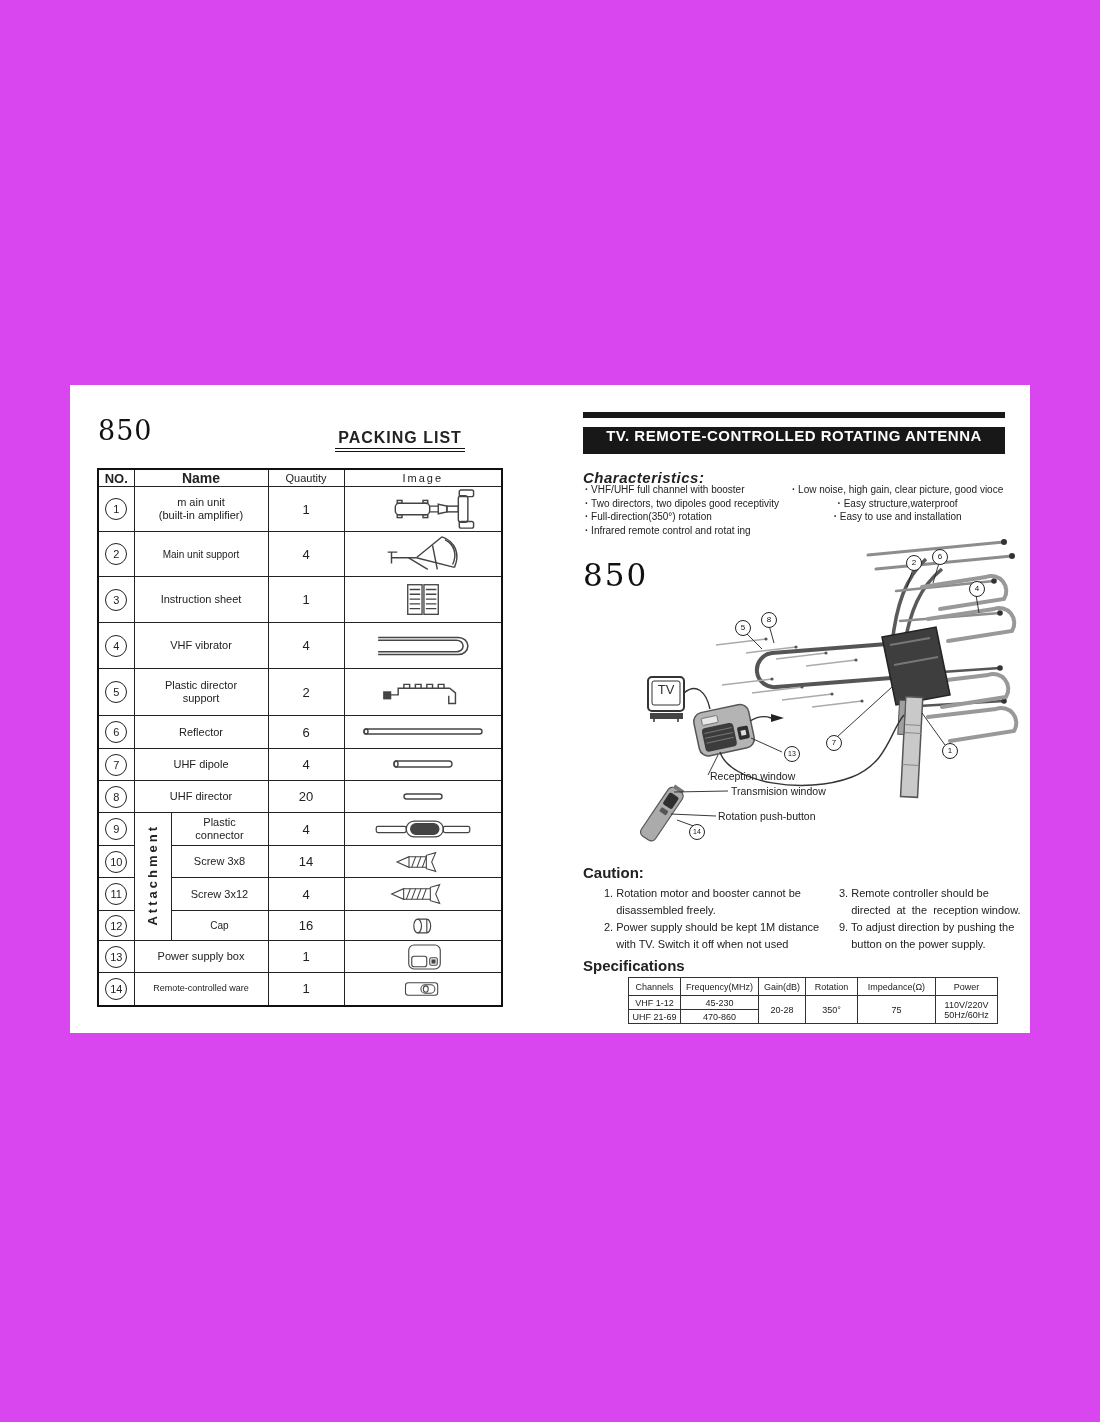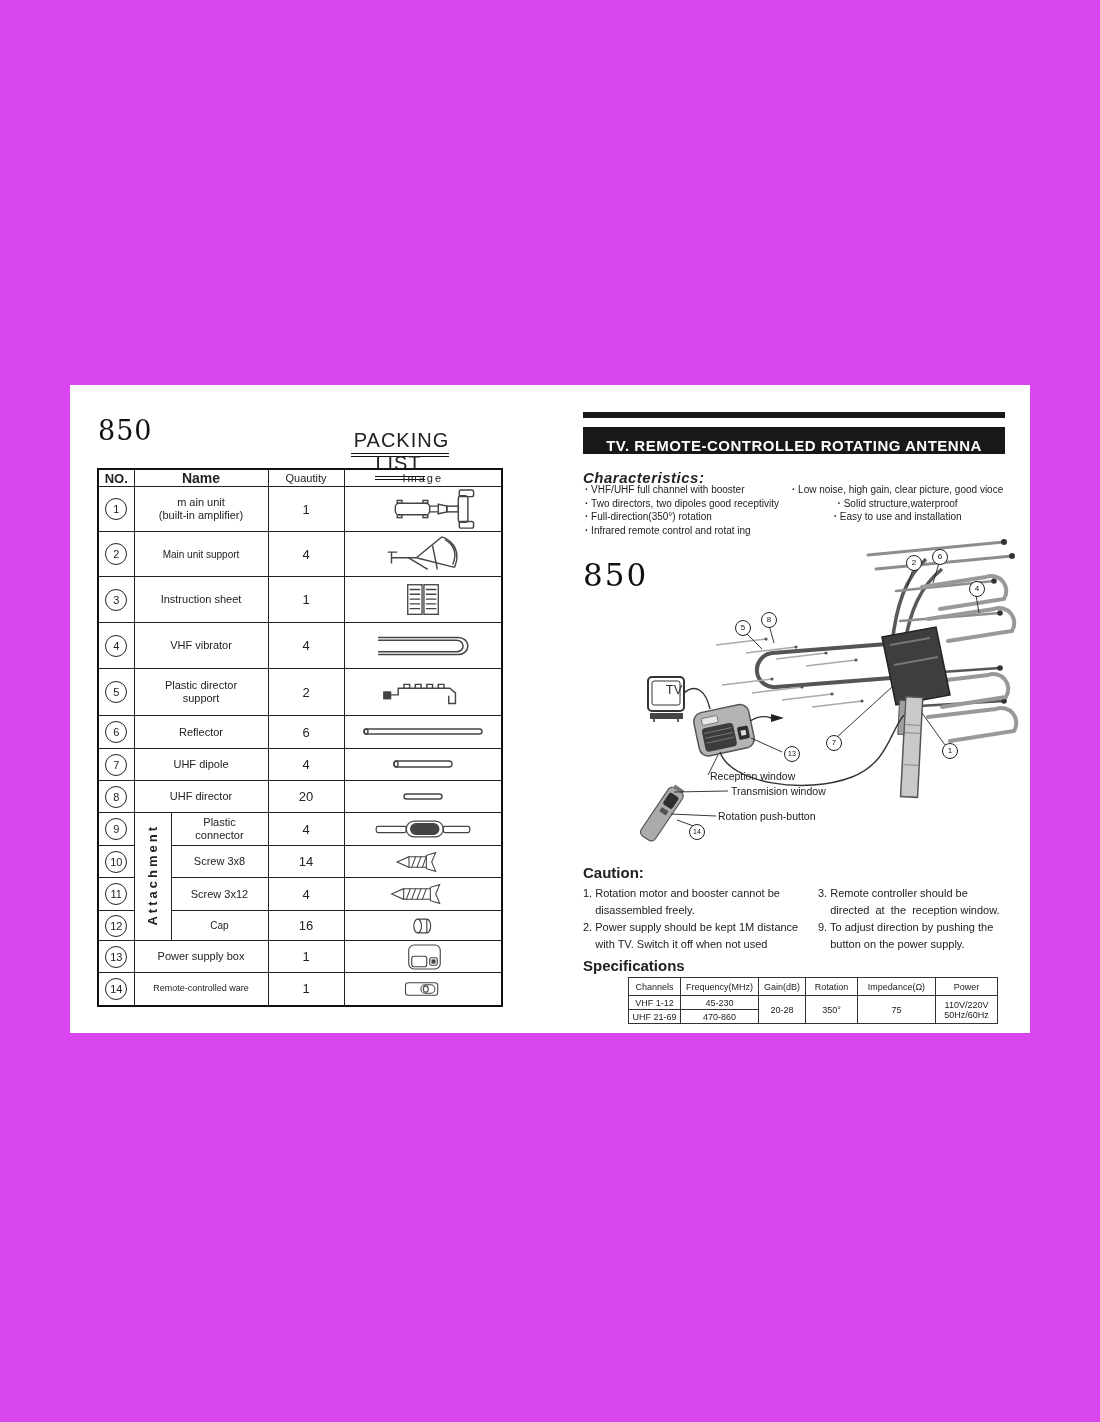--- a/index.html
+++ b/index.html
@@ -2,26 +2,26 @@
 <html><head>
 <meta charset="utf-8">
 <style>
   html,body{margin:0;padding:0;background:#000;}
   .stage{position:relative;width:1100px;height:1422px;background:#d946ef;overflow:hidden;
          font-family:"Liberation Sans",sans-serif;color:#222;}
   .page{position:absolute;left:70px;top:385px;width:960px;height:648px;background:#fff;}
   .serif{font-family:"DejaVu Serif",serif;}
   .abs{position:absolute;}
   .preline{white-space:pre-line;}
-  .prewrap{white-space:pre-wrap;}
+  .prewrap{white-space:pre-wrap;margin-left:21px;}
 
   
   .model-left{left:28px;top:30px;font-size:27px;letter-spacing:1px;color:#111;}
   .packing-title{left:255px;top:44px;width:150px;text-align:center;}
-  .packing-title span{font-size:20px;font-weight:normal;letter-spacing:1px;
+  .packing-title span{font-size:16px;font-weight:bold;letter-spacing:1px;
       border-bottom:4px double #111;padding:0 3px 2px 3px;}
   table.packing{position:absolute;left:27px;top:83px;border-collapse:collapse;table-layout:fixed;}
   table.packing td{border:1px solid #222;padding:0;text-align:center;vertical-align:middle;overflow:hidden;}
   table.packing{border:2px solid #111;}
   .h-no{font-weight:bold;font-size:13px;}
   .h-name{font-weight:bold;font-size:14px;}
   .h-qty{font-size:11px;}
   .h-img{font-size:11px;letter-spacing:2px;}
   .namecell{font-size:11px;line-height:13px;}
   .s10{font-size:10px;}
@@ -29,30 +29,30 @@
   .qtycell{font-size:13px;}
   .circ{display:inline-block;width:20px;height:20px;border:1.4px solid #222;border-radius:50%;
         font-size:11px;line-height:20px;text-align:center;color:#222;background:#fff;}
   .attachcell span{display:inline-block;writing-mode:vertical-rl;transform:rotate(180deg);
         font-weight:bold;font-size:13px;letter-spacing:3px;}
   .imgcell svg{display:block;margin:0 auto;}
 
   
   .bar-thin{left:513px;top:27px;width:422px;height:6px;background:#181818;}
   .banner{left:513px;top:42px;width:422px;height:27px;background:#181818;color:#fff;
-          display:flex;align-items:flex-end;justify-content:center;font-weight:bold;font-size:15px;letter-spacing:.5px;}
+          display:flex;align-items:flex-start;justify-content:center;font-weight:bold;font-size:15px;letter-spacing:.5px;}
   .char-head{left:513px;top:76px;font-size:15px;font-weight:bold;font-style:italic;letter-spacing:.5px;margin-top:8px;}
   ul.bullets{position:absolute;margin:0;padding:0;list-style:none;}
   ul.bullets li{font-size:10px;line-height:13.5px;white-space:nowrap;}
   ul.bullets li::before{content:"· ";font-weight:bold;}
   .bl{left:515px;top:98px;}
   .br{left:722px;top:98px;text-align:center;}
   .model-right{left:513px;top:172px;font-size:31px;letter-spacing:2px;color:#111;}
   .diagram{left:500px;top:140px;}
-  .tvlabel{left:578px;top:297px;width:36px;text-align:center;font-size:13px;color:#333;margin-left:8px;}
+  .tvlabel{left:578px;top:297px;width:36px;text-align:center;font-size:13px;color:#333;}
   .co{position:absolute;width:14px;height:14px;border:1px solid #222;border-radius:50%;
       font-size:8px;line-height:14px;text-align:center;background:#fff;color:#111;}
   .dlabel{position:absolute;font-size:10.5px;color:#222;white-space:nowrap;}
   .caution-head{left:513px;top:479px;font-size:15px;font-weight:bold;}
   .citem{position:absolute;font-size:11px;line-height:17px;color:#222;}
   .spec-head{left:513px;top:572px;font-size:15px;font-weight:bold;}
   table.spec{position:absolute;left:513px;top:592px;border-collapse:collapse;table-layout:fixed;border:1.5px solid #333;margin-left:45px;}
   table.spec td,table.spec th{border:1px solid #333;font-size:9px;font-weight:normal;
       text-align:center;vertical-align:middle;padding:0;line-height:10px;}
 </style>
@@ -317,21 +317,21 @@
 
     <div class="abs char-head">Characteristics:</div>
     <ul class="bullets bl">
       <li>VHF/UHF full channel with booster</li>
       <li>Two directors, two dipoles good receptivity</li>
       <li>Full-direction(350°) rotation</li>
       <li>Infrared remote control and  rotat ing</li>
     </ul>
     <ul class="bullets br">
       <li>Low noise, high gain, clear picture, good vioce</li>
-      <li>Solid structure,waterproof</li>
+      <li>Easy structure,waterproof</li>
       <li>Easy to  use and installation</li>
     </ul>
 
     <div class="abs serif model-right">850</div>
 
     <svg class="abs diagram" width="450" height="330" viewBox="0 0 450 330">
 
       <g stroke="#8d8d8d" stroke-width="3" stroke-linecap="round">
         <path d="M298,30 L434,17"></path>
           <path d="M306,44 L442,31"></path>

